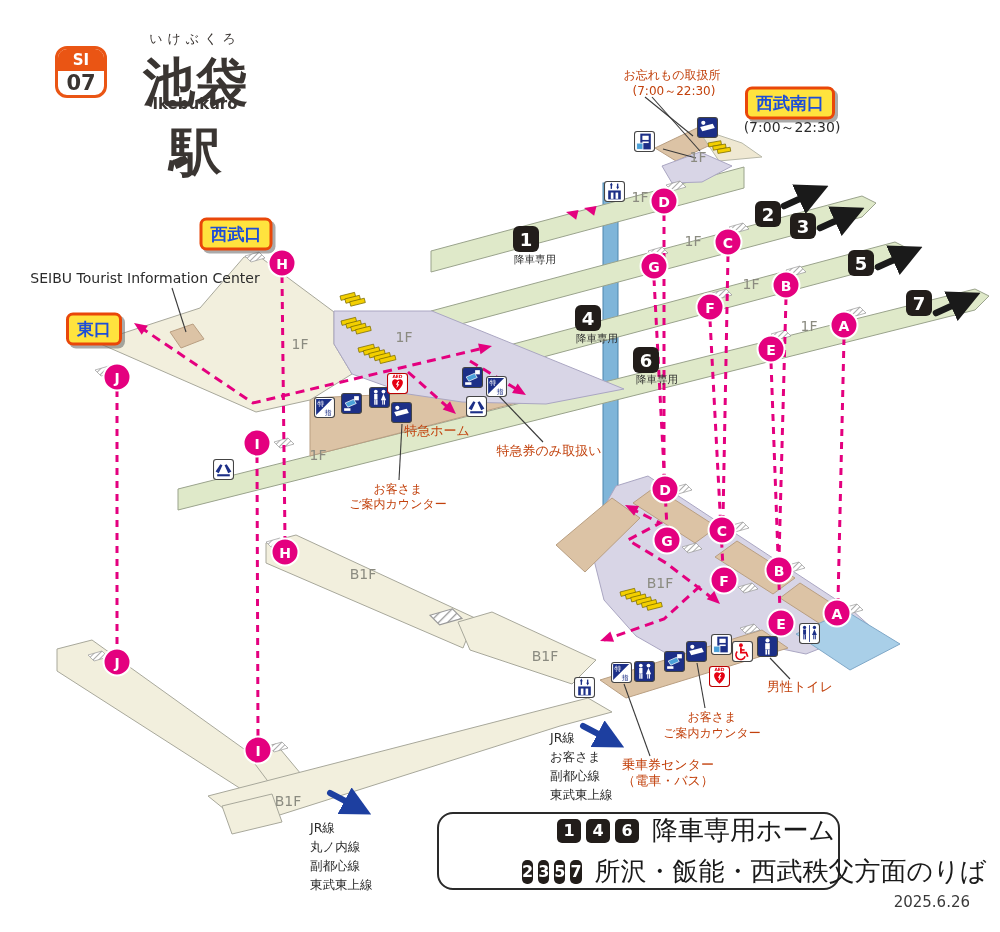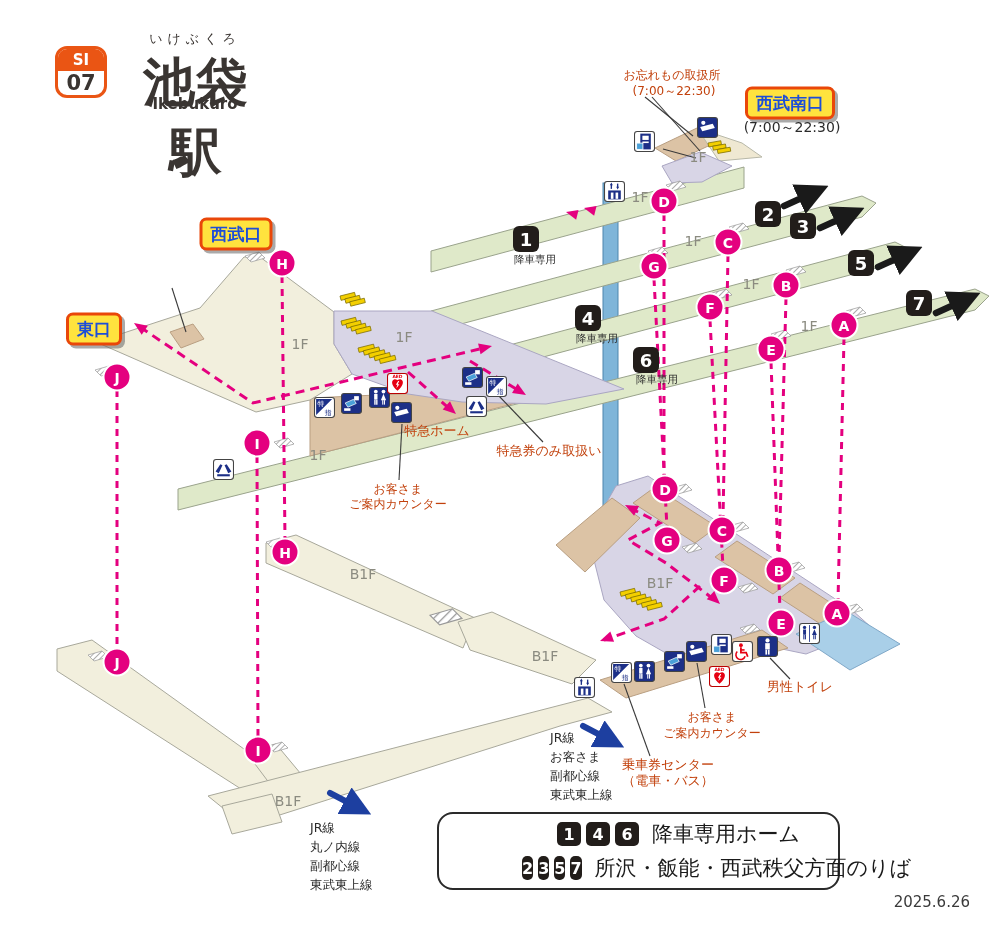--- a/index.html
+++ b/index.html
@@ -38,21 +38,21 @@
   
   .icon{position:absolute;width:21px;height:21px;}
   .icon svg{display:block;}
   
   #legend{position:absolute;left:437px;top:812px;width:403px;height:78px;border:2.5px solid #2a2a2a;
           border-radius:16px;box-sizing:border-box;background:#fff;display:flex;flex-direction:column;
           justify-content:center;gap:6px;}
   .legrow{display:flex;align-items:center;}
   .legbadge{width:24px;height:24px;background:#221d1a;color:#fff;border-radius:5px;display:flex;
             align-items:center;justify-content:center;font-size:16px;font-weight:bold;margin-right:5px;}
-  .legtext{font-size:21px;color:#1a1a1a;margin-left:8px;white-space:nowrap;}
+  .legtext{font-size:26px;color:#1a1a1a;margin-left:8px;white-space:nowrap;}
   .translist{position:absolute;font-size:12.5px;line-height:19px;color:#2b2b2b;white-space:nowrap;}
   #datemark{position:absolute;right:30px;top:893px;font-size:15px;color:#3a3a3a;}
 </style>
 </head>
 <body>
 
 <div id="stage">
 
 <svg id="basemap" width="1000" height="932" viewBox="0 0 1000 932">
   <defs>
@@ -231,20 +231,21 @@
 <div class="st-name">池袋駅</div>
 <div class="romaji">Ikebukuro</div>
 
 <div class="exitbox" style="left:236px;top:234px;">西武口</div>
 <div class="exitbox" style="left:94px;top:329px;">東口</div>
 <div class="exitbox" style="left:790px;top:103px;">西武南口</div>
 <div class="lbl" style="left:792px;top:128px;font-size:14px;">(7:00～22:30)</div>
 
 <div class="lbl small" style="left:672px;top:75px;">お忘れもの取扱所</div>
 <div class="lbl small" style="left:674px;top:91px;">(7:00～22:30)</div>
+<div class="lbl" style="left:145px;top:279px;font-size:14px;">SEIBU Tourist Information Center</div>
 <div class="lbl small" style="left:437px;top:431px;font-size:13px;">特急ホーム</div>
 <div class="lbl small" style="left:549px;top:451px;font-size:13px;">特急券のみ取扱い</div>
 <div class="lbl small" style="left:398px;top:489px;">お客さま</div>
 <div class="lbl small" style="left:398px;top:504px;">ご案内カウンター</div>
 <div class="lbl small" style="left:712px;top:717px;">お客さま</div>
 <div class="lbl small" style="left:712px;top:733px;">ご案内カウンター</div>
 <div class="lbl small" style="left:800px;top:687px;font-size:13px;">男性トイレ</div>
 <div class="lbl small" style="left:668px;top:765px;font-size:13px;">乗車券センター</div>
 <div class="lbl small" style="left:668px;top:781px;font-size:13px;">（電車・バス）</div>
 

